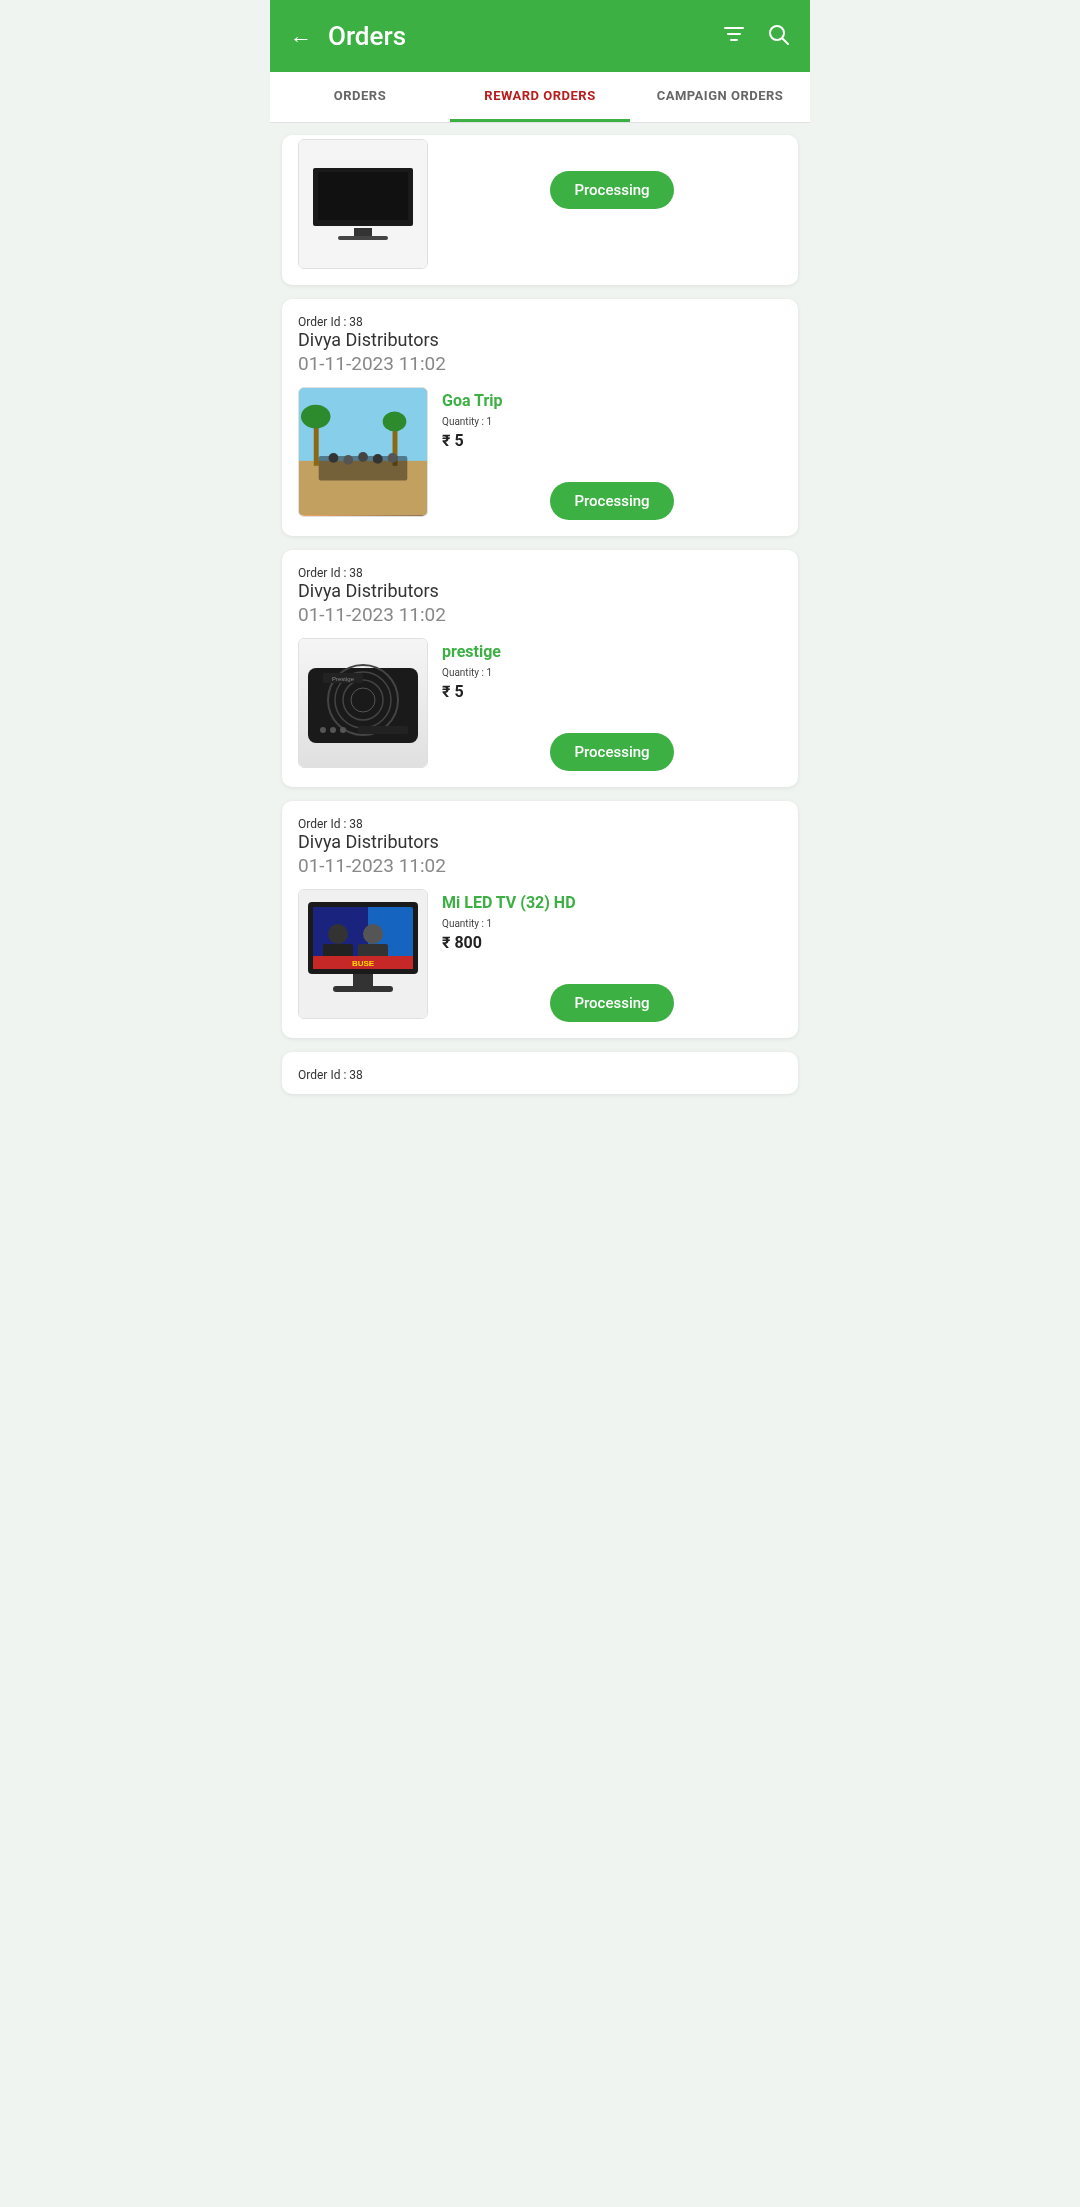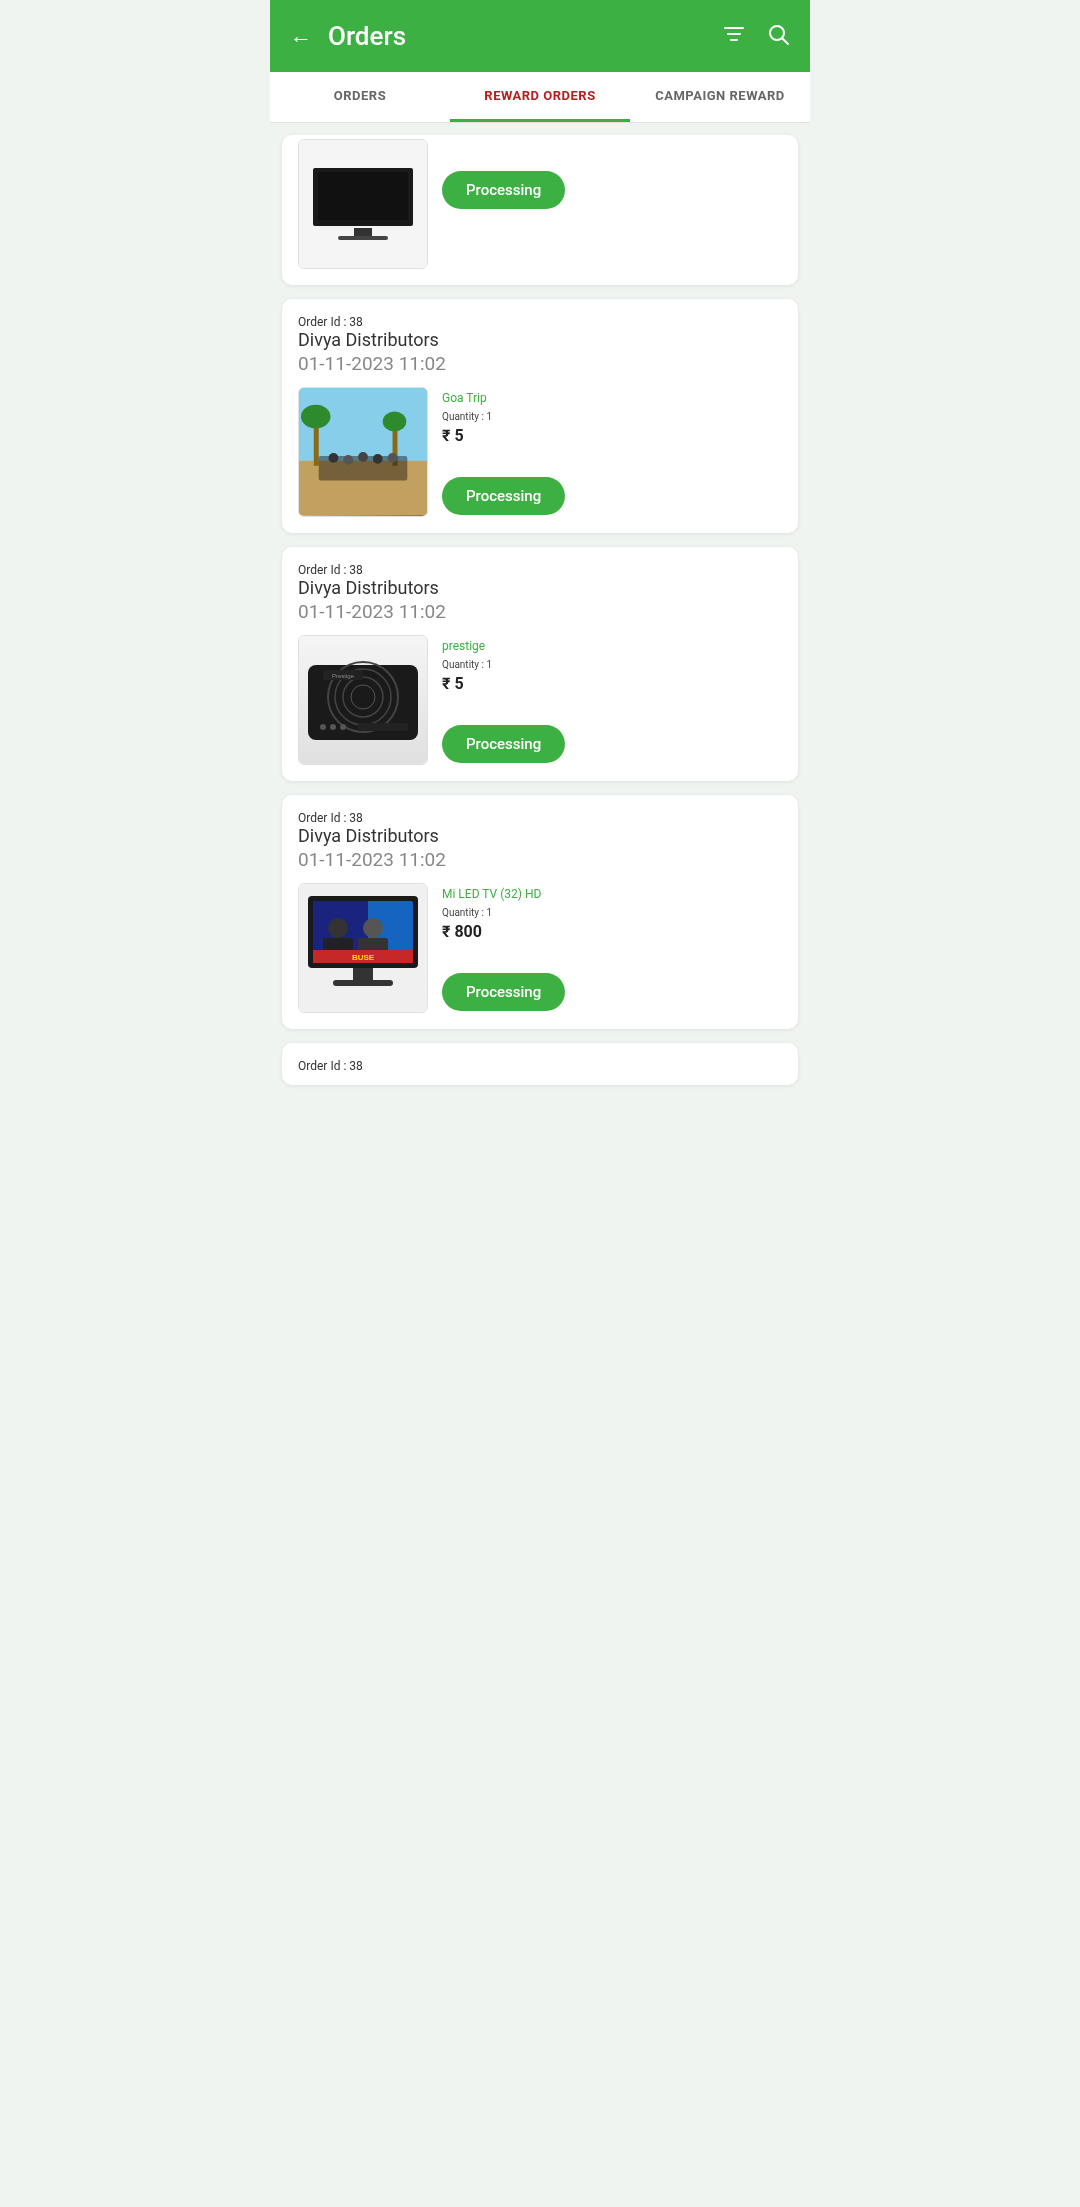--- a/index.html
+++ b/index.html
@@ -164,22 +164,22 @@
       align-items: center;
       justify-content: center;
     }
 
     .product-info {
       flex: 1;
       padding-top: 4px;
     }
 
     .product-name {
-      font-size: 12px;
-      font-weight: 400;
+      font-size: 16px;
+      font-weight: 700;
       color: #3cb043;
       margin-bottom: 6px;
     }
 
     .product-quantity {
       font-size: 10px;
       color: #444;
       margin-bottom: 4px;
     }
 
@@ -198,21 +198,21 @@
       border-radius: 30px;
       font-size: 15px;
       font-weight: 500;
       cursor: pointer;
       float: right;
       margin-top: 20px;
     }
 
     .order-footer {
       display: flex;
-      justify-content: flex-start;
+      justify-content: center;
       margin-top: 8px;
     }
 
     
     .partial-card {
       background: white;
       border-radius: 10px;
       padding: 16px;
       box-shadow: 0 1px 4px rgba(0,0,0,0.08);
     }
@@ -249,21 +249,21 @@
         <circle cx="11" cy="11" r="7" stroke="white" stroke-width="2"></circle>
         <line x1="16.5" y1="16.5" x2="22" y2="22" stroke="white" stroke-width="2" stroke-linecap="round"></line>
       </svg>
     </span>
   </div>
 </div>
 
 <div class="tabs">
   <div class="tab">ORDERS</div>
   <div class="tab active">REWARD ORDERS</div>
-  <div class="tab">CAMPAIGN REWARD</div>
+  <div class="tab">CAMPAIGN ORDERS</div>
 </div>
 
 <div class="content">
 
   <div class="partial-card" style="padding-top: 0; overflow: hidden; max-height: 160px;">
     <div class="order-body">
       <div class="product-image-container">
         <div style="width:100%;height:100%;display:flex;flex-direction:column;align-items:center;justify-content:center;background:#f5f5f5;">
           <div style="width:100px;height:58px;background:#1a1a1a;border-radius:2px;position:relative;">
             <div style="position:absolute;top:4px;left:50%;transform:translateX(-50%);width:90px;height:48px;background:#111;border-radius:1px;"></div>

